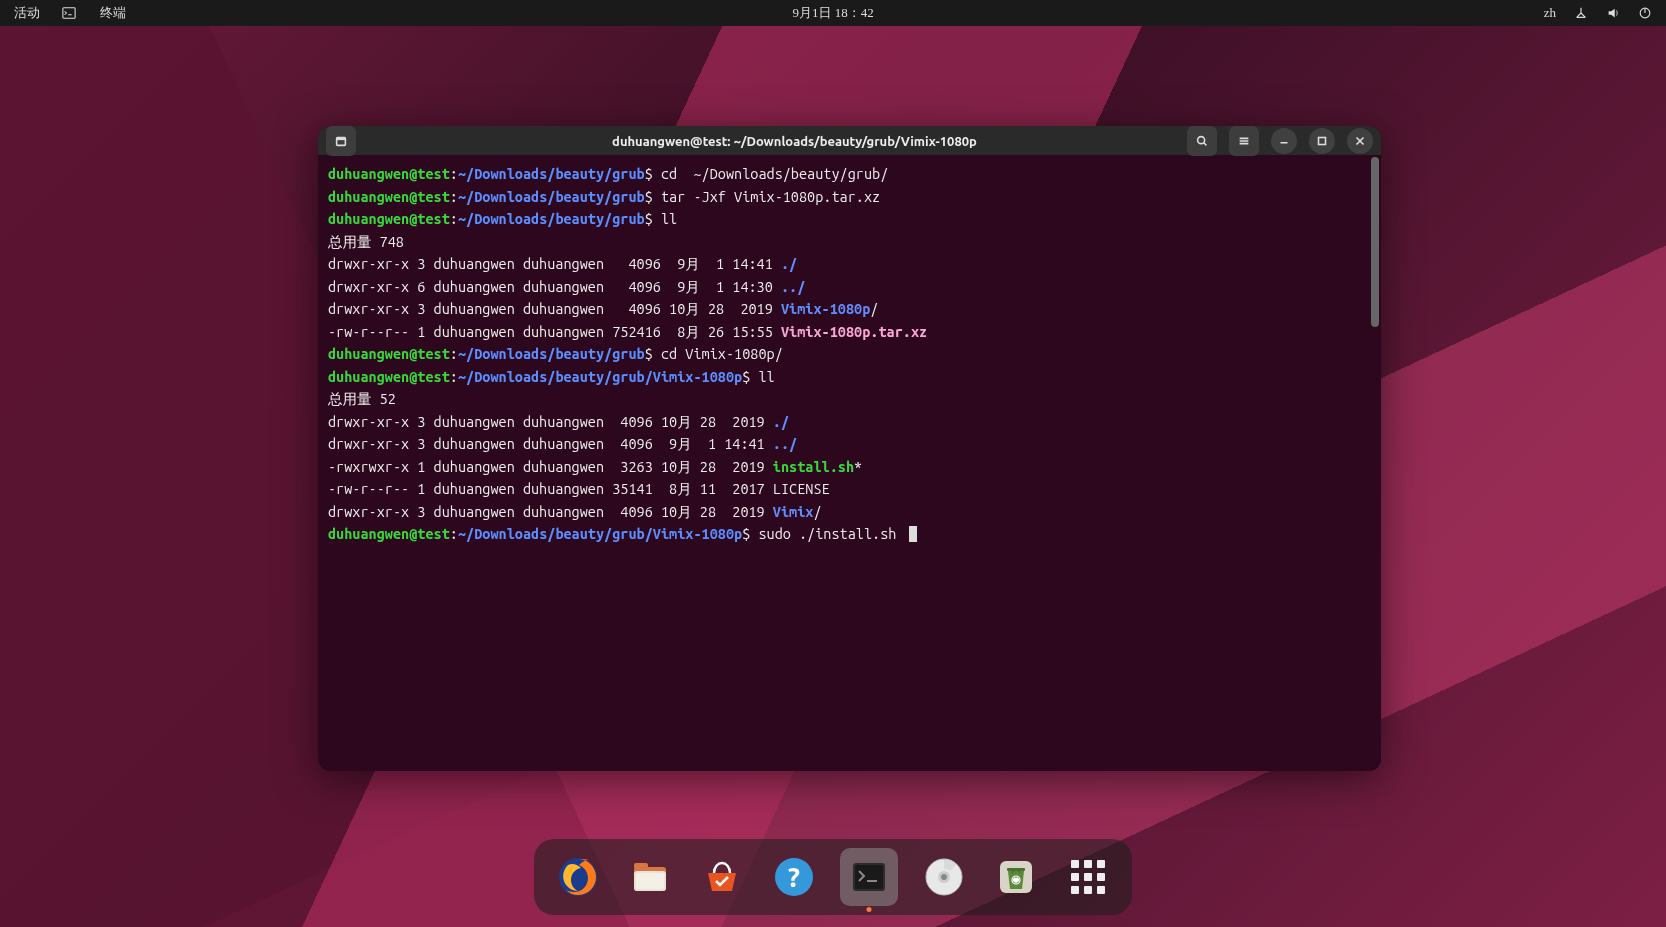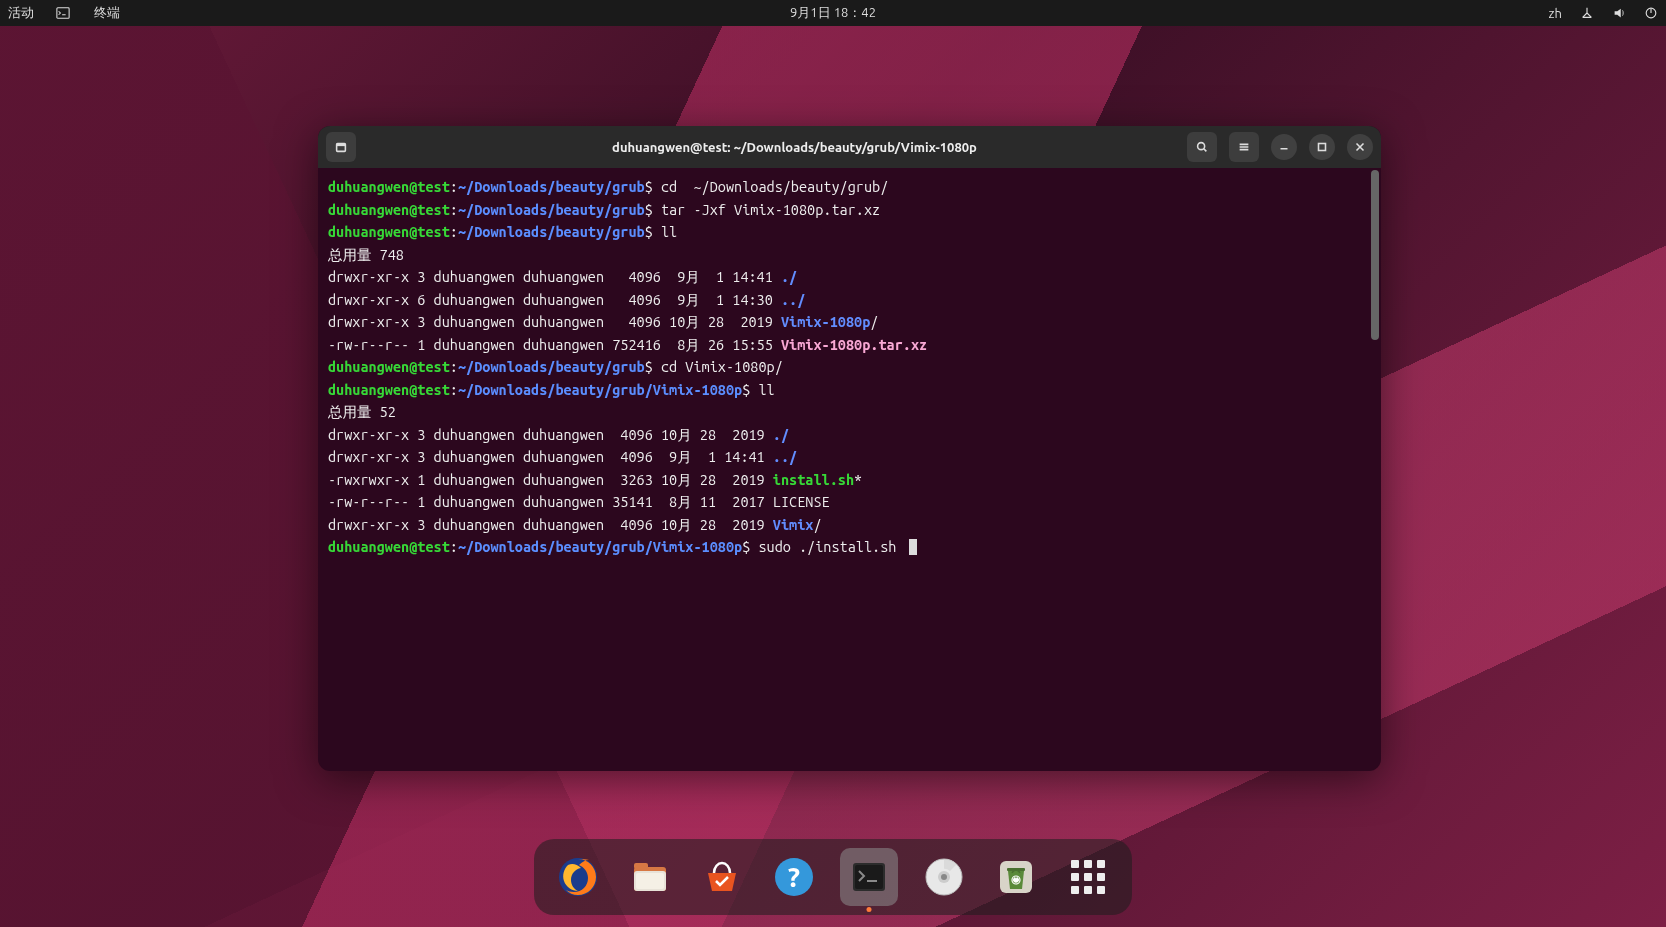--- a/index.html
+++ b/index.html
@@ -20,23 +20,24 @@
     linear-gradient(155deg, transparent 60%, rgba(200, 60, 110, 0.5) 60%, rgba(200, 60, 110, 0.5) 80%, transparent 80%),
     linear-gradient(135deg, #6b1a3a 0%, #3a0f25 40%, #7d1f45 100%);
 }
 .topbar {
   position: relative;
   height: 26px;
   background: #1a1a1a;
   color: #ddd;
   display: flex;
   align-items: center;
-  padding: 0 8px;
+  padding: 0 14px;
   font-size: 13px;
   z-index: 10;
+  font-family: Liberation Serif, serif;
 }
 .topbar-left { display: flex; gap: 22px; align-items: center; }
 .topbar-center { position: absolute; left: 50%; transform: translateX(-50%); }
 .topbar-right { margin-left: auto; display: flex; gap: 18px; align-items: center; }
 .topbar-icon { width: 14px; height: 14px; fill: #ddd; }
 .app-indicator { display: flex; align-items: center; gap: 24px; }
 
 .terminal-window {
   position: absolute;
   left: 318px;
@@ -44,21 +45,21 @@
   width: 1063px;
   height: 645px;
   background: #2c071e;
   border-radius: 12px;
   box-shadow: 0 8px 40px rgba(0,0,0,0.5);
   overflow: hidden;
   display: flex;
   flex-direction: column;
 }
 .titlebar {
-  height: 42px;
+  height: 29px;
   background: #2a2a2a;
   display: flex;
   align-items: center;
   padding: 0 8px;
   gap: 8px;
 }
 .titlebar-btn {
   width: 30px;
   height: 30px;
   border-radius: 6px;

